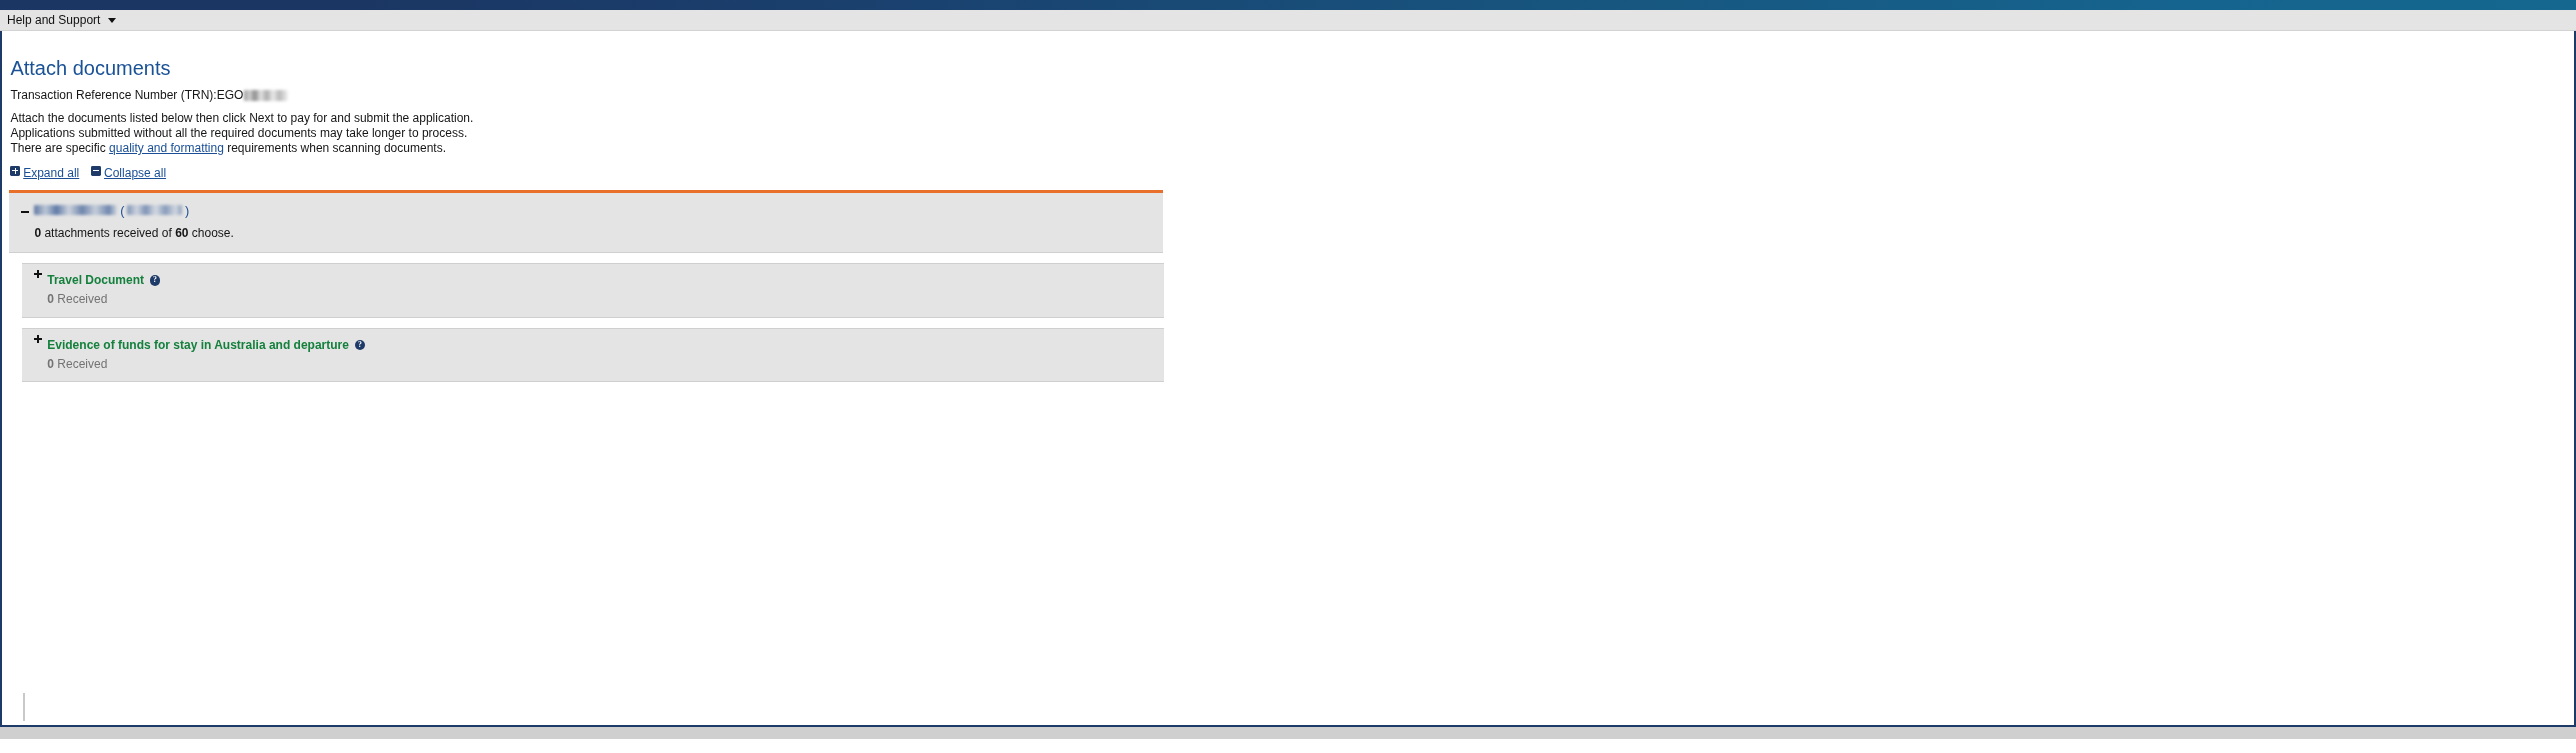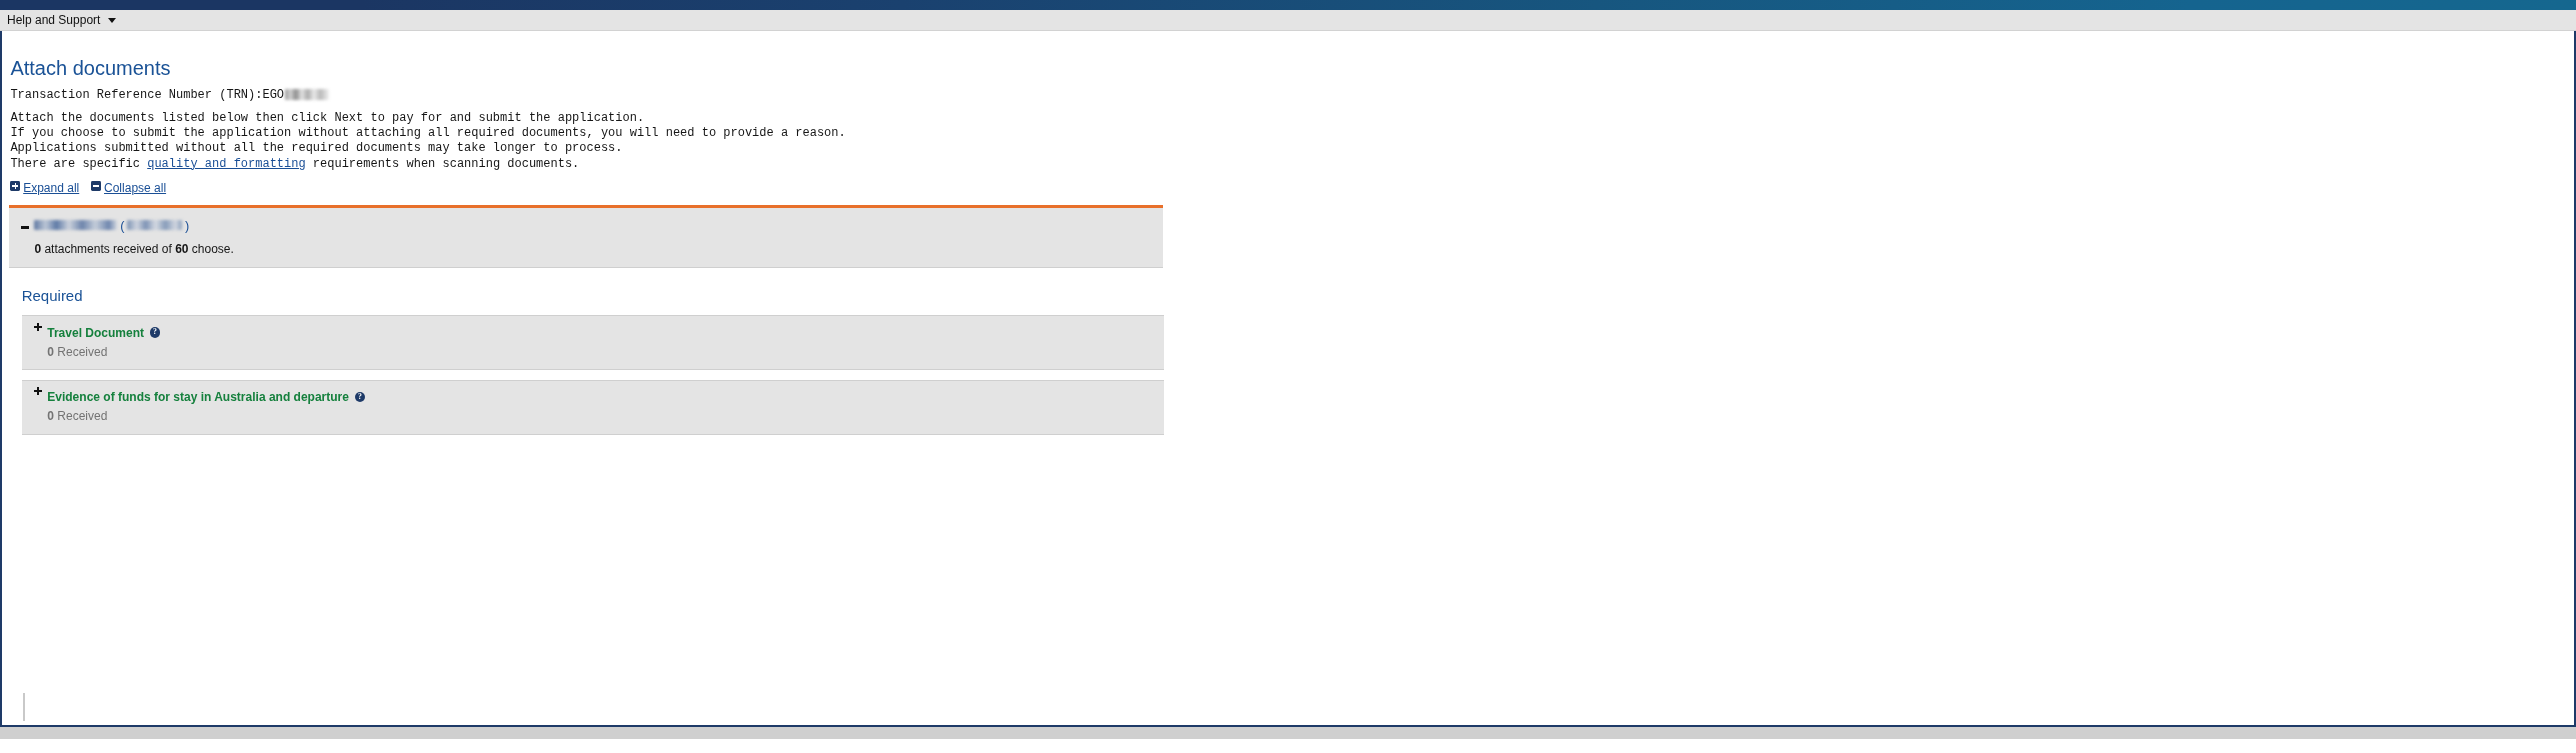--- a/index.html
+++ b/index.html
@@ -103,21 +103,20 @@
     line-height: 1.2;
   }
 
   .body-line {
     font-size: 12px;
     color: #161616;
     line-height: 1.28;
     margin: 0;
     padding: 0 0 0 1.4px;
     white-space: nowrap;
-    font-family: Liberation Mono, monospace;
   }
   .body-line.first-line {
     padding-top: 7.8px;
   }
   .body-line.spaced {
     padding-top: 7px;
   }
 
   .redaction {
     display: inline-block;
@@ -397,21 +396,20 @@
   <div class="content-shell">
     <div class="content-inner">
 
       <h1 class="page-heading">Attach documents</h1>
 
       <p class="body-line first-line">
         <span>Transaction Reference Number (TRN):EGO</span><span class="redaction"></span>
       </p>
 
       <p class="body-line spaced">Attach the documents listed below then click Next to pay for and submit the application.</p>
-      <p class="body-line">If you choose to submit the application without attaching all required documents, you will need to provide a reason.</p>
       <p class="body-line">Applications submitted without all the required documents may take longer to process.</p>
 
       <p class="body-line">
         <span>There are specific </span><a class="inline-link" href="#">quality and formatting</a><span> requirements when scanning documents.</span>
       </p>
 
       <div class="expand-row">
         <span class="expand-link">
           <span class="sq-icon plus"></span>
           <span class="lbl">Expand all</span>
@@ -433,21 +431,20 @@
             <span class="date-redaction"></span>
             <span class="paren">)</span>
           </span>
         </div>
         <div class="attachment-count">
           <b>0</b><span> attachments received of </span><b>60</b><span> choose.</span>
         </div>
       </div>
 
       <div class="required-section">
-        <h2 class="required-heading">Required</h2>
 
         <div class="doc-list">
 
           <div class="doc-row">
             <span class="toggle-plus">
               <span class="h"></span>
                 <span class="v"></span>
             </span>
             <div class="doc-row-body">
               <div class="doc-title-line">

